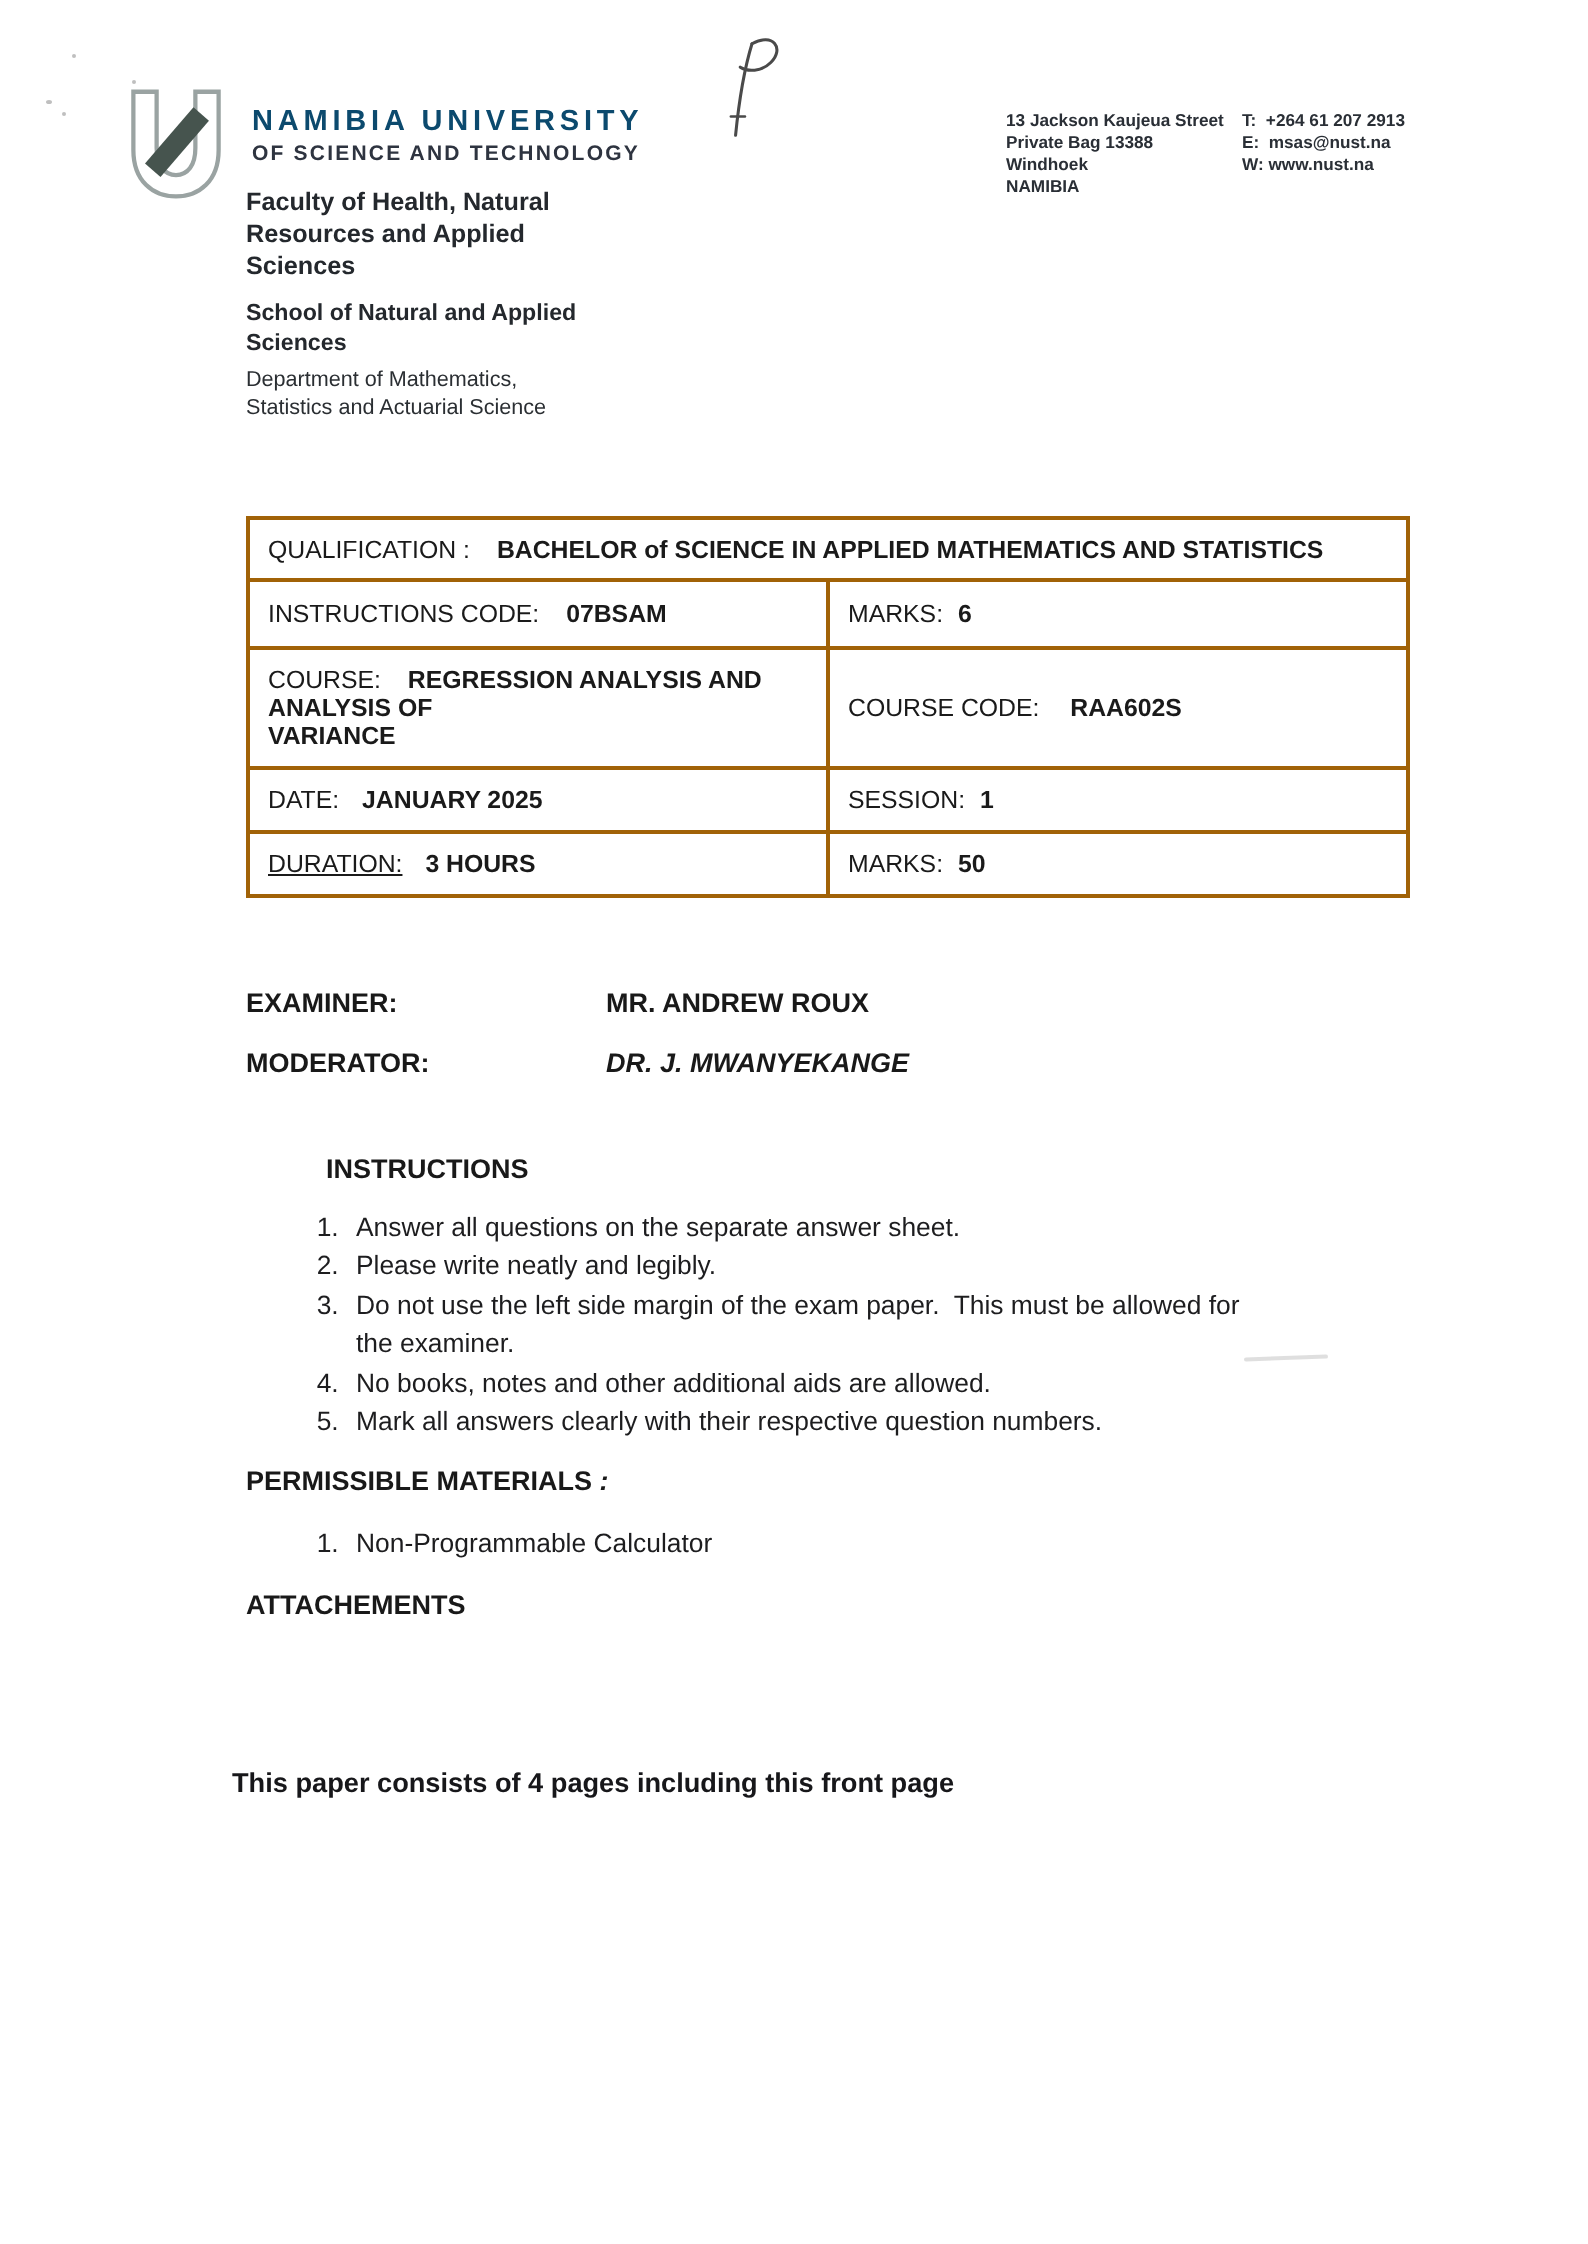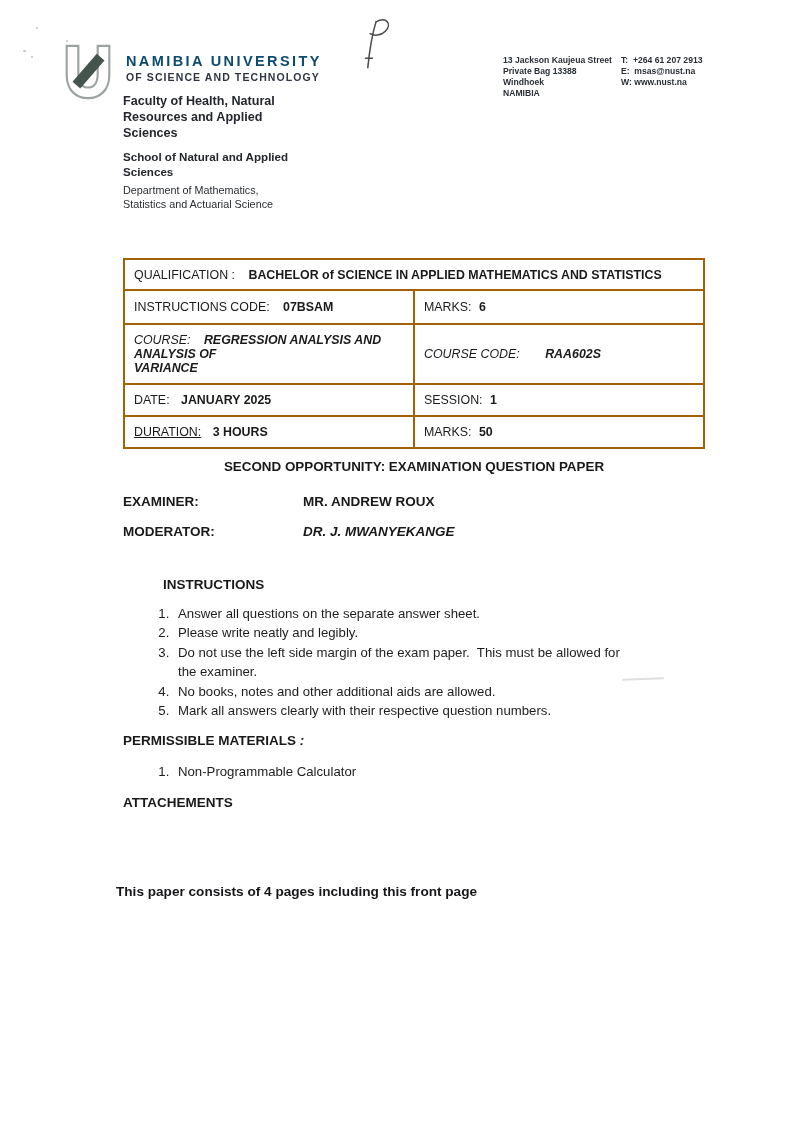--- a/index.html
+++ b/index.html
@@ -38,21 +38,21 @@
   }
   table.info td{
     border:2px solid #a16207;
     padding:0 0 0 9px;vertical-align:middle;
   }
   table.info .lbl{margin-right:10px;}
   table.info .val{font-weight:bold;}
   .col-a{width:390px;}
   .r1{height:31px;}
   .r2{height:34px;}
-  .r3{height:60px;font-style:italic;}
+  .r3{height:60px;}
   .r4{height:32px;}
   .r5{height:32px;}
 
   
   .exam-title{left:123px;top:459px;width:582px;text-align:center;font-size:13.4px;font-weight:bold;color:#191919;}
   .person-row{left:123px;height:16px;font-size:13.5px;font-weight:bold;color:#191919;}
   .examiner-row{top:494px;}
   .moderator-row{top:524px;}
   .person-name{position:absolute;left:180px;top:0;white-space:nowrap;}
   .italic{font-style:italic;}
@@ -137,21 +137,21 @@
         <span class="val">6</span>
       </td>
     </tr>
     <tr class="r3">
       <td class="col-a">
         <span class="lbl">COURSE:</span>
         <span class="val pre">REGRESSION ANALYSIS AND ANALYSIS OF
 VARIANCE</span>
       </td>
       <td>
-        <span class="lbl" style="margin-right:22px;">COURSE CODE:</span>
+        <span class="lbl" style="margin-right:12px;">COURSE CODE:</span>
         <span class="val">RAA602S</span>
       </td>
     </tr>
     <tr class="r4">
       <td class="col-a">
         <span class="lbl" style="margin-right:8px;">DATE:</span>
         <span class="val">JANUARY 2025</span>
       </td>
       <td>
         <span class="lbl" style="margin-right:4px;">SESSION:</span>
@@ -164,21 +164,20 @@
         <span class="val">3 HOURS</span>
       </td>
       <td>
         <span class="lbl" style="margin-right:4px;">MARKS:</span>
         <span class="val">50</span>
       </td>
     </tr>
   </tbody>
     </table>
 
-  <div class="abs exam-title">SECOND OPPORTUNITY: EXAMINATION QUESTION PAPER</div>
 
   <div class="abs person-row examiner-row">
     <span>EXAMINER:</span>
     <span class="person-name">MR. ANDREW ROUX</span>
   </div>
   <div class="abs person-row moderator-row">
     <span>MODERATOR:</span>
     <span class="person-name italic">DR. J. MWANYEKANGE</span>
   </div>
 

